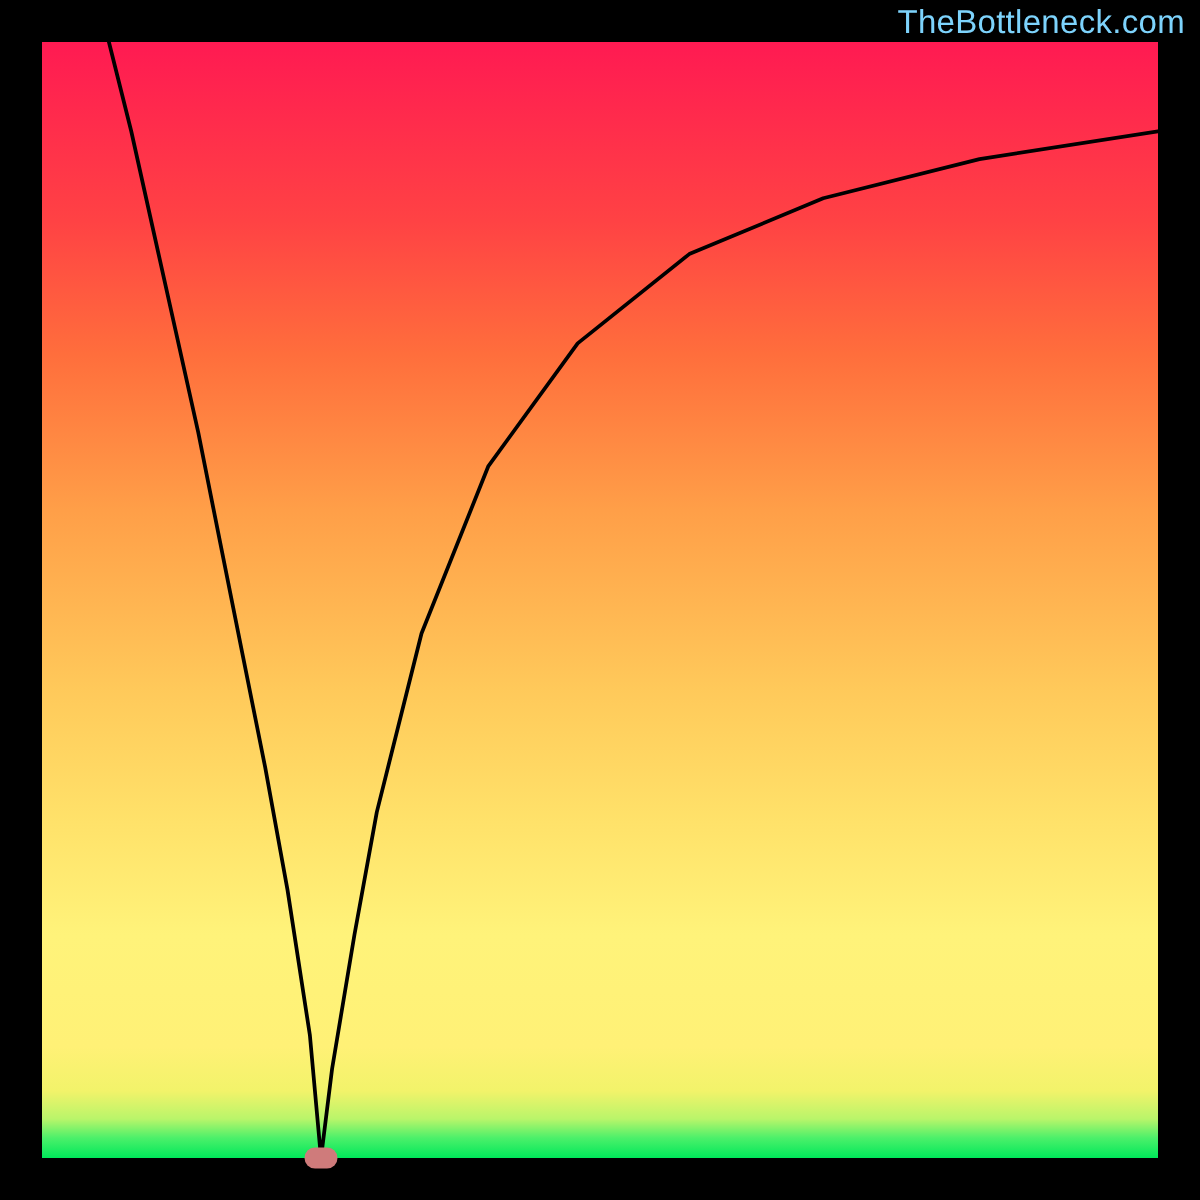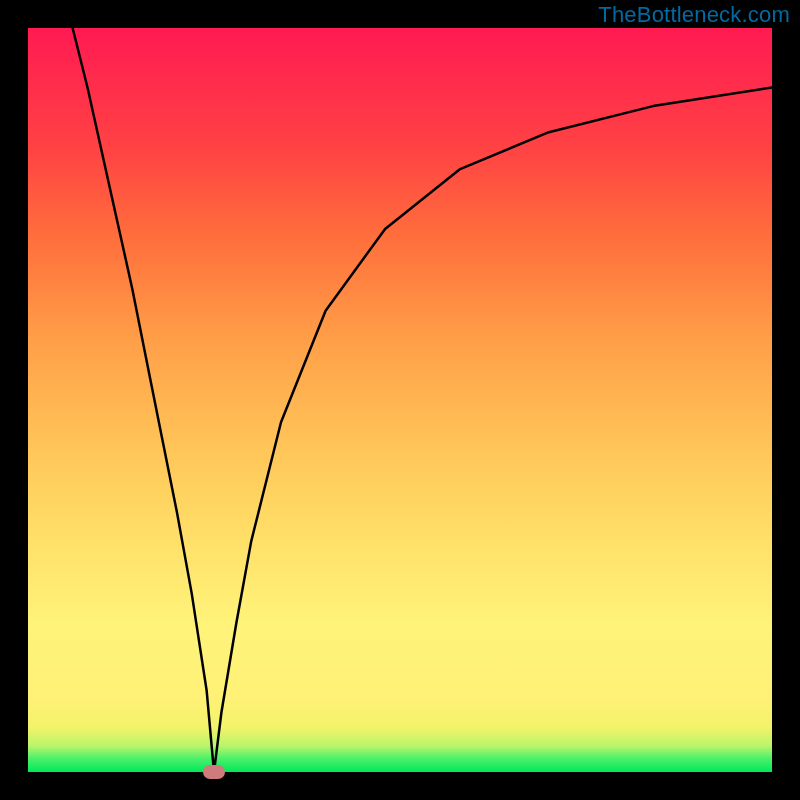--- a/index.html
+++ b/index.html
@@ -14,21 +14,21 @@
   .frame {
     position: relative;
     width: 800px;
     height: 800px;
     background: #000;
   }
   .watermark {
     position: absolute;
     top: 2px;
     right: 10px;
-    color: #0369a1;
+    color: #7dd3fc;
     font-size: 22px;
     letter-spacing: 0.2px;
     font-weight: 400;
     z-index: 5;
   }
   .plot {
     position: absolute;
     left: 28px;
     top: 28px;
     width: 744px;

